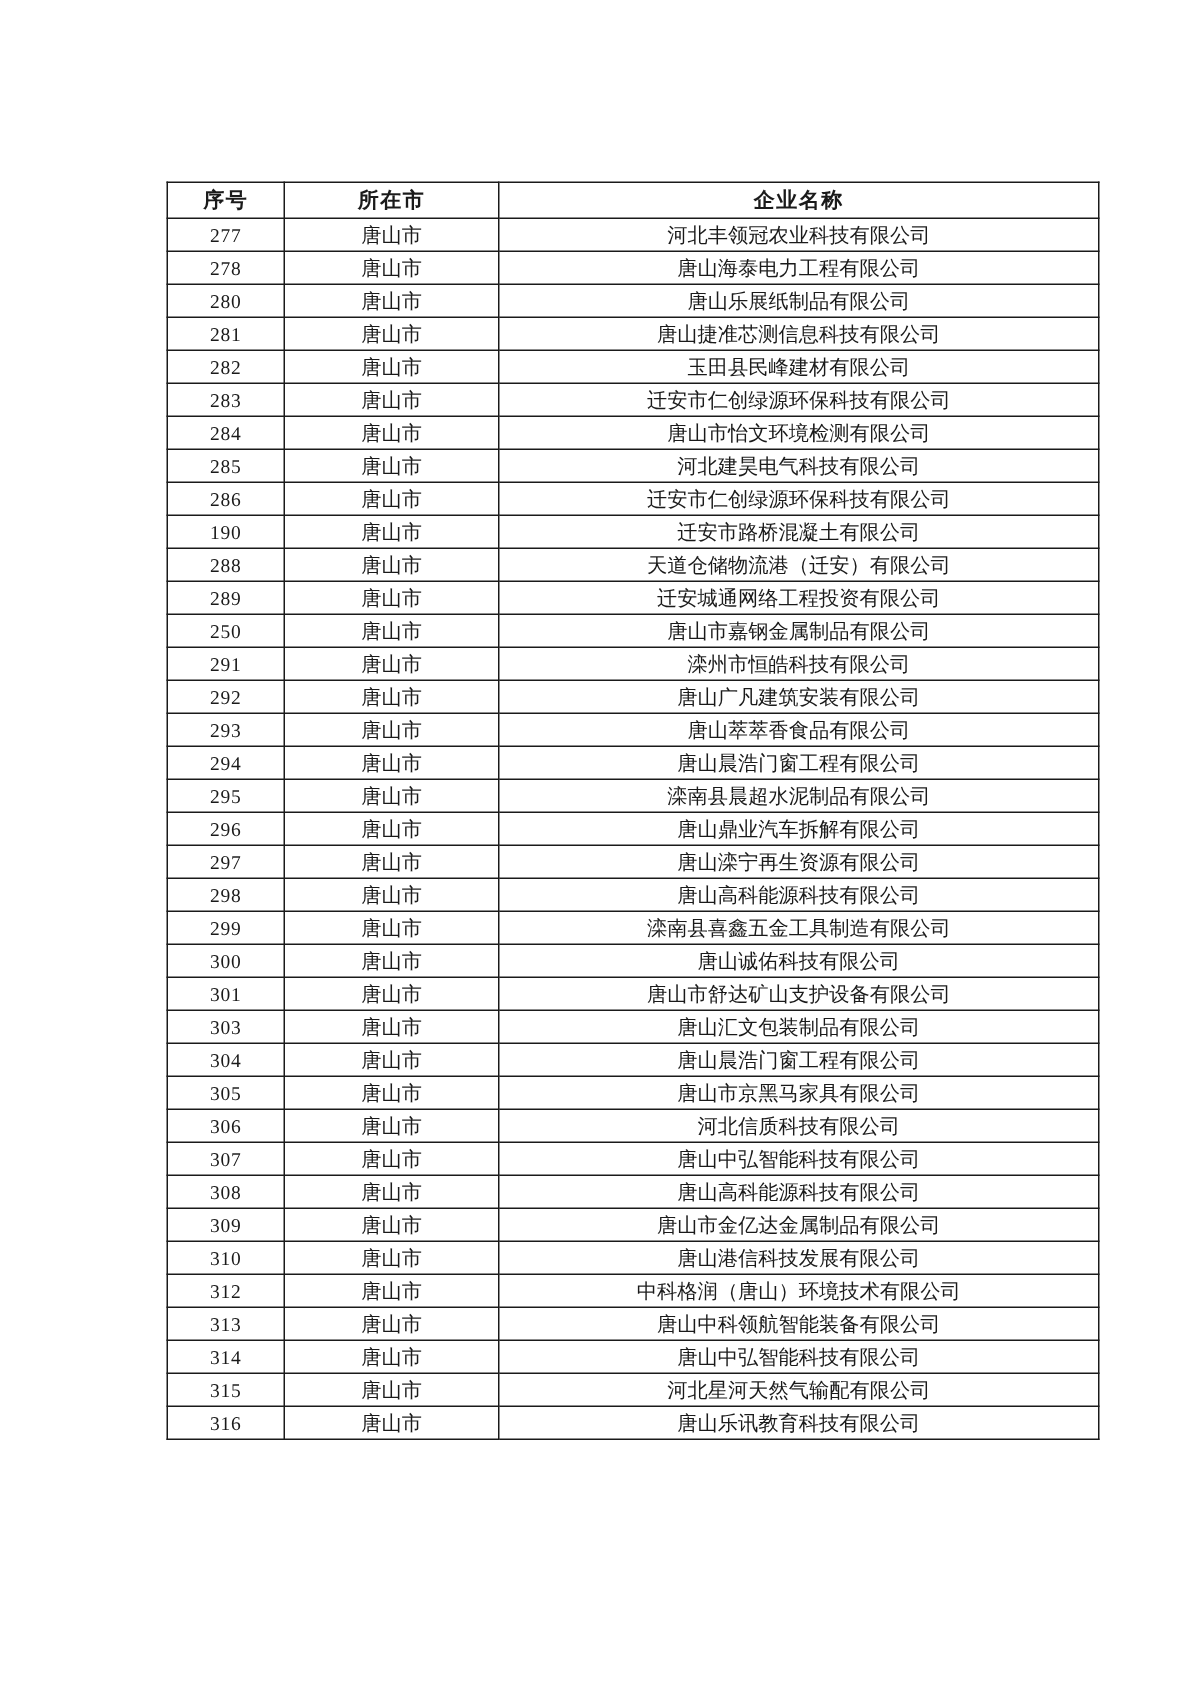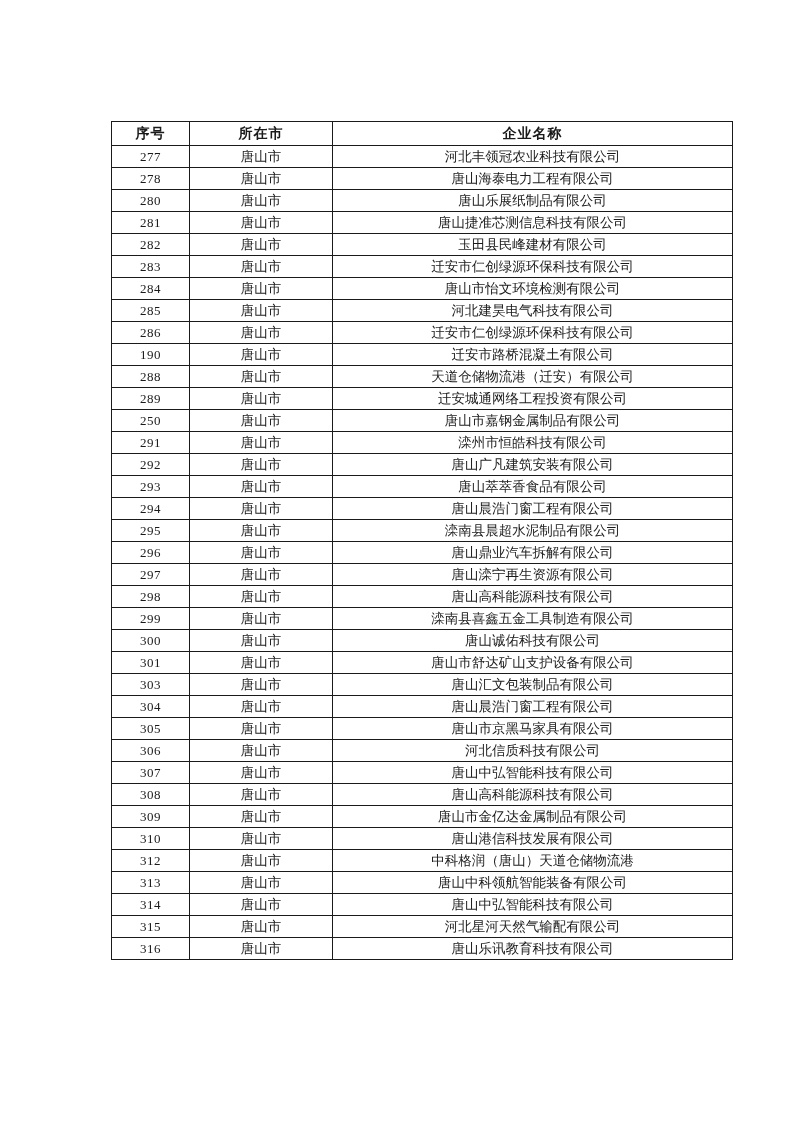--- a/index.html
+++ b/index.html
@@ -224,21 +224,21 @@
     <td>唐山市金亿达金属制品有限公司</td>
   </tr>
         <tr>
     <td class="serial">310</td>
     <td>唐山市</td>
     <td>唐山港信科技发展有限公司</td>
   </tr>
         <tr>
     <td class="serial">312</td>
     <td>唐山市</td>
-    <td>中科格润（唐山）天道仓储物流港</td>
+    <td>中科格润（唐山）环境技术有限公司</td>
   </tr>
         <tr>
     <td class="serial">313</td>
     <td>唐山市</td>
     <td>唐山中科领航智能装备有限公司</td>
   </tr>
         <tr>
     <td class="serial">314</td>
     <td>唐山市</td>
     <td>唐山中弘智能科技有限公司</td>

